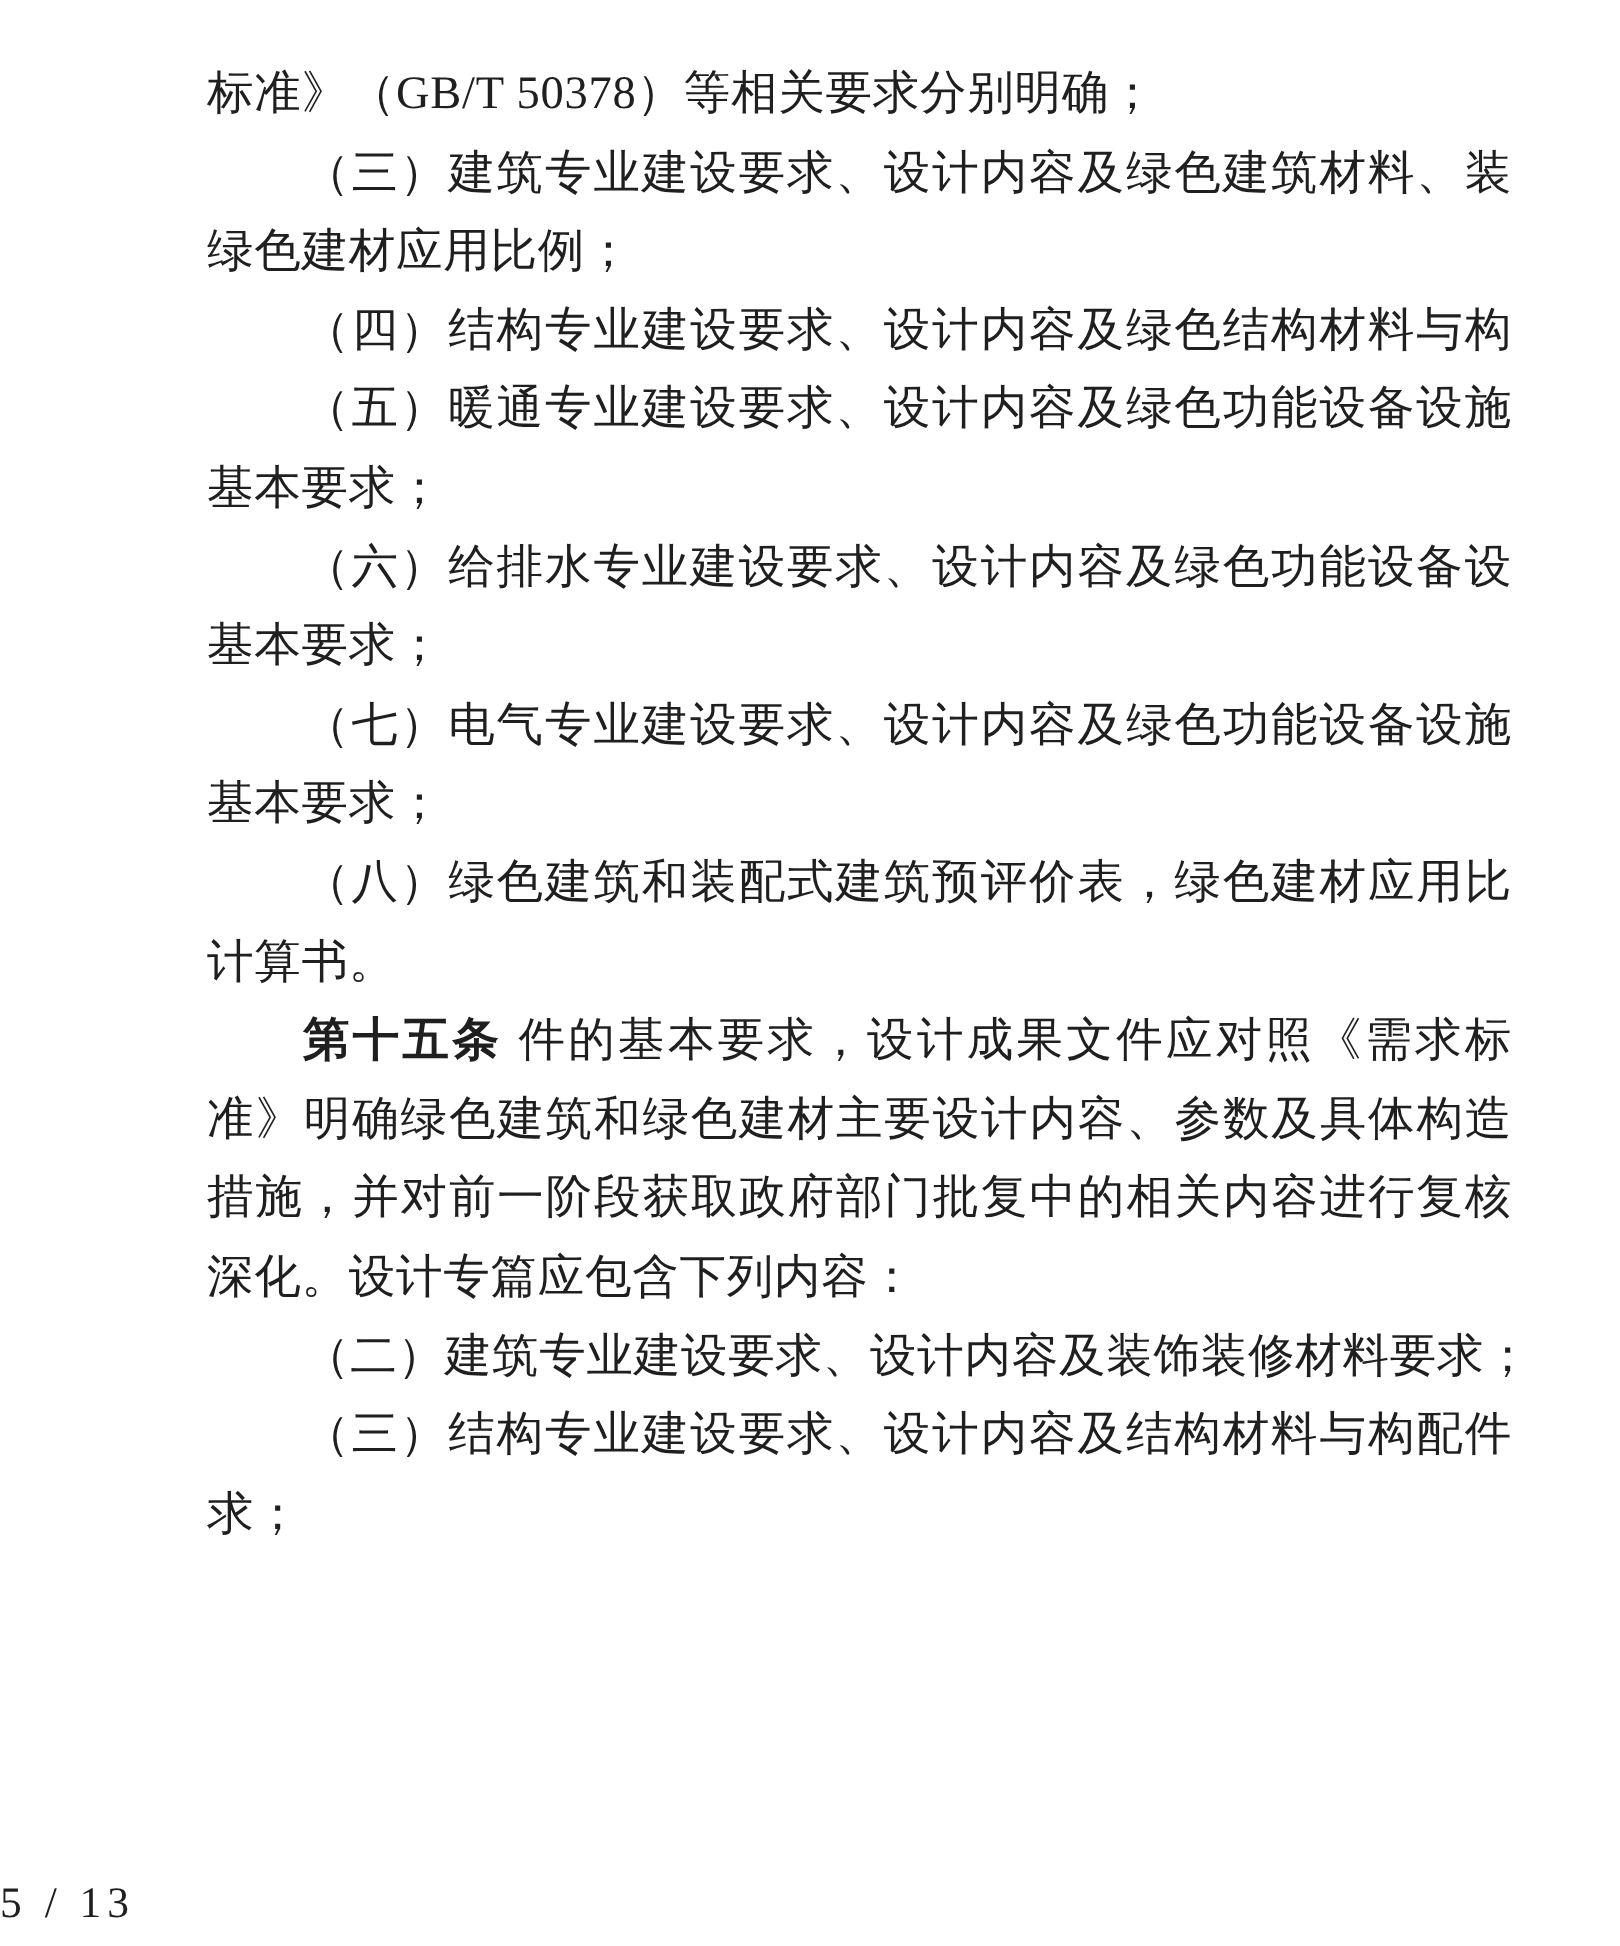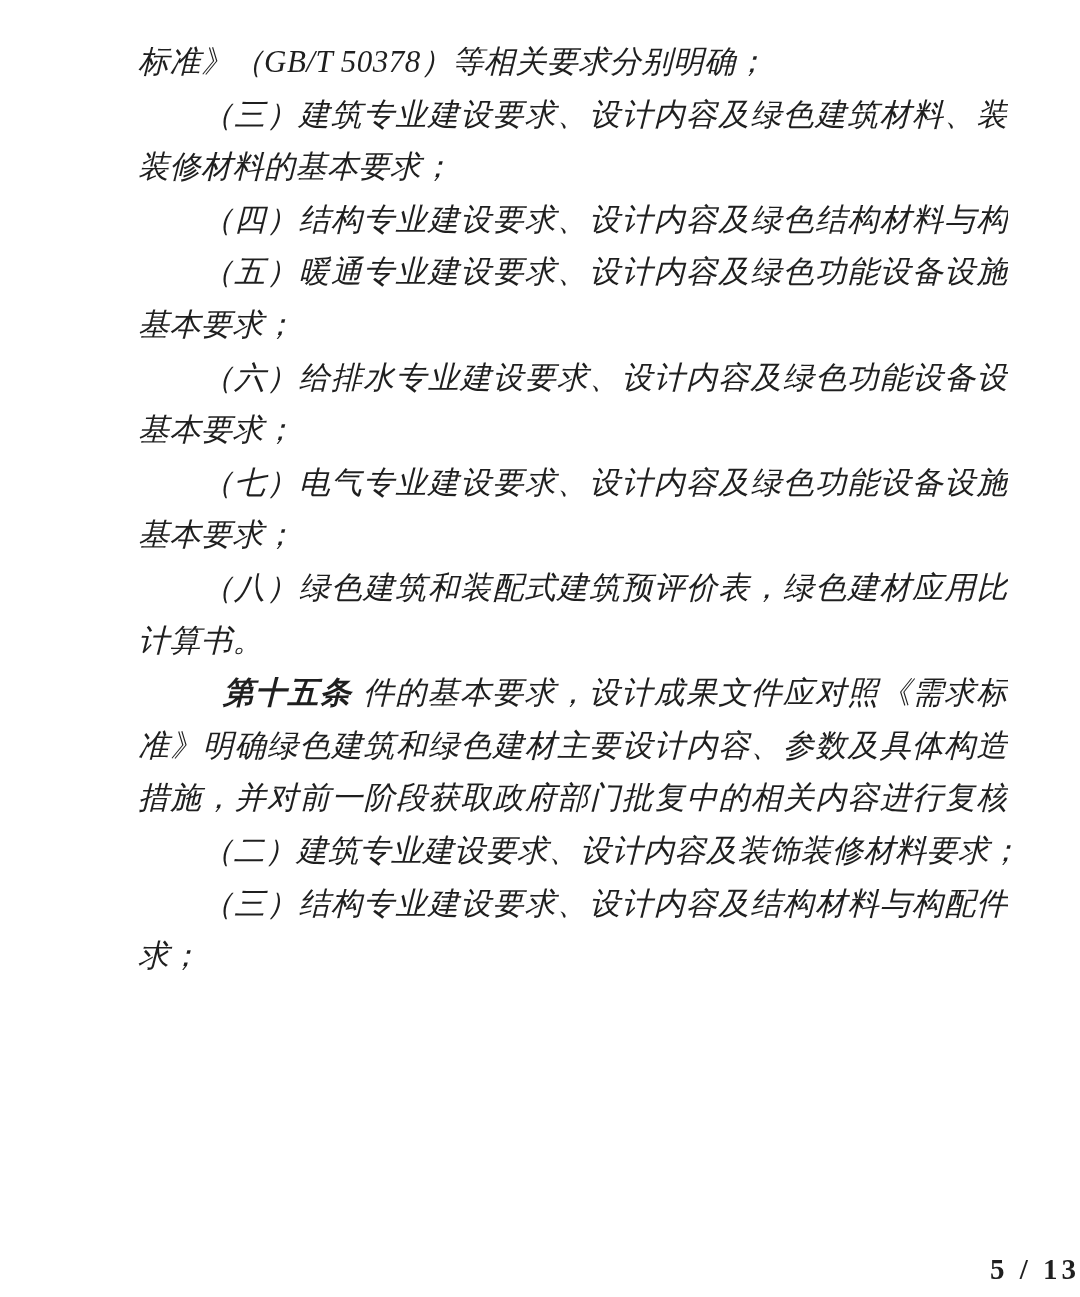--- a/index.html
+++ b/index.html
@@ -26,74 +26,72 @@
     top: 36px;
     width: 870px;
     font-size: 31px;
     line-height: 52.6px;
     letter-spacing: 0.5px;
   }
   .line {
     height: 52.6px;
     white-space: nowrap;
     text-align: left;
-    font-style: italic;
   }
   .line.justify {
     white-space: normal;
     text-align: justify;
     text-align-last: justify;
     overflow: hidden;
   }
   .line.indent {
     padding-left: 64px;
   }
   .line.indent.justify {
     padding-left: 64px;
     width: 806px;
   }
   .seg-bold {
     font-weight: bold;
     margin-right: 0.35em;
-    margin-left: 21px;
   }
   .footer {
     position: absolute;
     left: 0;
     top: 1243px;
     width: 1080px;
     height: 52px;
-    text-align: right;
+    text-align: left;
     font-size: 29px;
     line-height: 52px;
     color: #1f1f1f;
     letter-spacing: 4px;
-    font-weight: bold;
   }
 </style>
 </head>
 <body>
 
 <div class="page">
   <div class="content" id="doc-content">
       <div class="line"><span class="seg">标准》（GB/T 50378）等相关要求分别明确；</span></div>
       <div class="line indent justify"><span class="seg">（三）建筑专业建设要求、设计内容及绿色建筑材料、装饰</span></div>
-      <div class="line"><span class="seg">装修材料的基本要求；</span></div>
+      <div class="line"><span class="seg">绿色建材应用比例；</span></div>
       <div class="line indent justify"><span class="seg">（四）结构专业建设要求、设计内容及绿色结构材料与构配</span></div>
       <div class="line indent justify"><span class="seg">（五）暖通专业建设要求、设计内容及绿色功能设备设施的</span></div>
       <div class="line"><span class="seg">基本要求；</span></div>
       <div class="line indent justify"><span class="seg">（六）给排水专业建设要求、设计内容及绿色功能设备设施</span></div>
       <div class="line"><span class="seg">基本要求；</span></div>
       <div class="line indent justify"><span class="seg">（七）电气专业建设要求、设计内容及绿色功能设备设施的</span></div>
       <div class="line"><span class="seg">基本要求；</span></div>
       <div class="line indent justify"><span class="seg">（八）绿色建筑和装配式建筑预评价表，绿色建材应用比例</span></div>
       <div class="line"><span class="seg">计算书。</span></div>
       <div class="line indent justify"><span class="seg-bold">第十五条</span><span class="seg">件的基本要求，设计成果文件应对照《需求标</span></div>
       <div class="line justify"><span class="seg">准》明确绿色建筑和绿色建材主要设计内容、参数及具体构造和</span></div>
       <div class="line justify"><span class="seg">措施，并对前一阶段获取政府部门批复中的相关内容进行复核和</span></div>
+      <div class="line"><span class="seg">深化。设计专篇应包含下列内容：</span></div>
       <div class="line indent"><span class="seg">（二）建筑专业建设要求、设计内容及装饰装修材料要求；</span></div>
       <div class="line indent justify"><span class="seg">（三）结构专业建设要求、设计内容及结构材料与构配件要</span></div>
       <div class="line"><span class="seg">求；</span></div>
     </div>
   <div class="footer">
     <span>5  /  13</span>
   </div>
 </div>
 
 </body></html>

